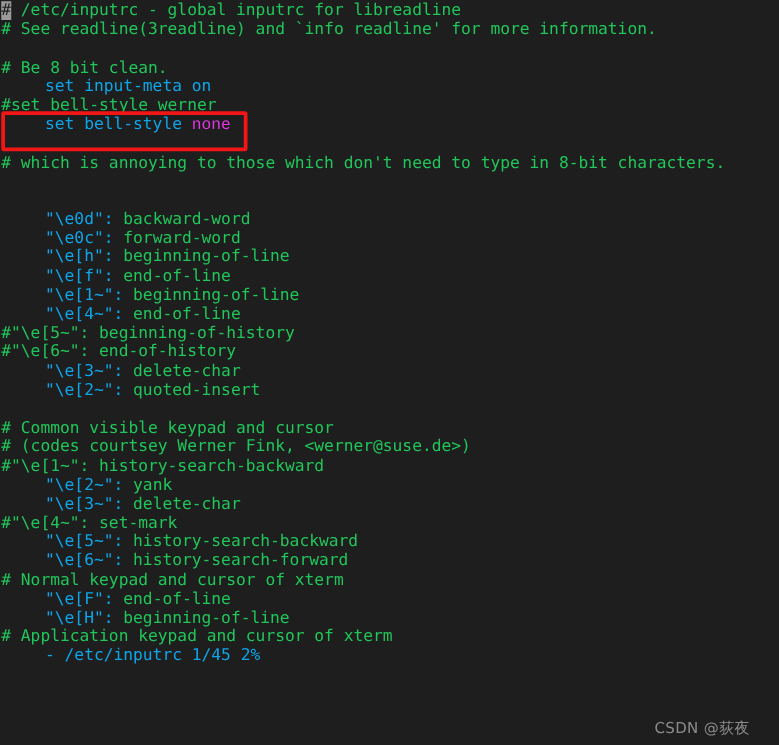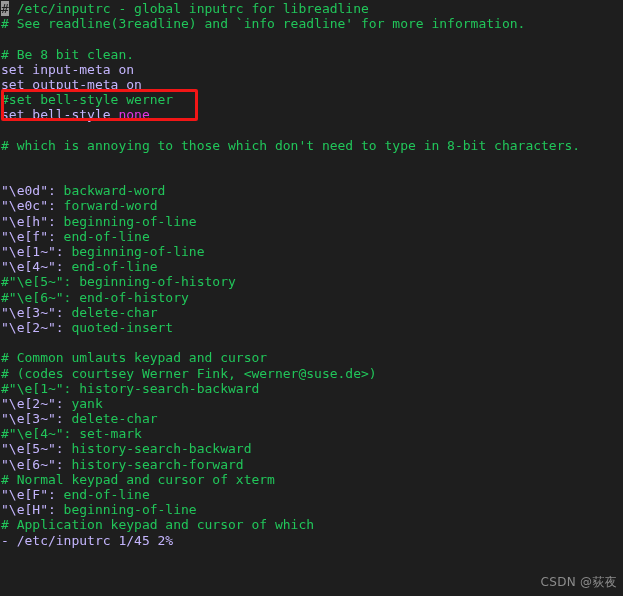--- a/index.html
+++ b/index.html
@@ -26,89 +26,88 @@
     padding: 1px 0 0 1px;
     width: 623px;
     box-sizing: border-box;
   }
   .line {
     white-space: pre;
     height: 15.2px;
     color: #21c65a;
   }
   .c-green   { color: #21c65a; }
-  .c-white   { color: #c4b5fd; }
-  .c-magenta { color: #e335e3; }
+  .c-white   { color: #0ea5e9; padding-left: 35px; }
+  .c-magenta { color: #e335e3; font-family: Liberation Mono, monospace; }
   .cursor {
     background: #9a9a9a;
     color: #1e1e1e;
   }
   
   #annotation-box {
     position: absolute;
     left: 1px;
     top: 89px;
     width: 197px;
     height: 32px;
     border: 3px solid #f21616;
     border-radius: 2px;
     box-sizing: border-box;
     pointer-events: none;
   }
   #watermark {
     position: absolute;
-    right: 6px;
+    right: 23px;
     bottom: 6px;
     color: #8c8c8c;
     font-family: "DejaVu Sans", "Liberation Sans", sans-serif;
     font-size: 12px;
     letter-spacing: 0.3px;
   }
 </style>
 </head>
 <body>
 
 <div id="terminal">
 
   <div id="screen">
       <div class="line"><span class="cursor">#</span><span class="c-green"> /etc/inputrc - global inputrc for libreadline</span></div>
       <div class="line"><span class="c-green"># See readline(3readline) and `info readline' for more information.</span></div>
       <div class="line">&nbsp;</div>
       <div class="line"><span class="c-green"># Be 8 bit clean.</span></div>
       <div class="line"><span class="c-white">set input-meta on</span></div>
-      <div class="line"><span class="c-white">set output-meta on</span></div>
       <div class="line"><span class="c-green">#set bell-style werner</span></div>
       <div class="line"><span class="c-white">set bell-style </span><span class="c-magenta">none</span></div>
       <div class="line">&nbsp;</div>
       <div class="line"><span class="c-green"># which is annoying to those which don't need to type in 8-bit characters.</span></div>
       <div class="line">&nbsp;</div>
       <div class="line">&nbsp;</div>
       <div class="line"><span class="c-white">"\e0d":</span><span class="c-green"> backward-word</span></div>
       <div class="line"><span class="c-white">"\e0c":</span><span class="c-green"> forward-word</span></div>
       <div class="line"><span class="c-white">"\e[h":</span><span class="c-green"> beginning-of-line</span></div>
       <div class="line"><span class="c-white">"\e[f":</span><span class="c-green"> end-of-line</span></div>
       <div class="line"><span class="c-white">"\e[1~":</span><span class="c-green"> beginning-of-line</span></div>
       <div class="line"><span class="c-white">"\e[4~":</span><span class="c-green"> end-of-line</span></div>
       <div class="line"><span class="c-green">#"\e[5~": beginning-of-history</span></div>
       <div class="line"><span class="c-green">#"\e[6~": end-of-history</span></div>
       <div class="line"><span class="c-white">"\e[3~":</span><span class="c-green"> delete-char</span></div>
       <div class="line"><span class="c-white">"\e[2~":</span><span class="c-green"> quoted-insert</span></div>
       <div class="line">&nbsp;</div>
-      <div class="line"><span class="c-green"># Common umlauts keypad and cursor</span></div>
+      <div class="line"><span class="c-green"># Common visible keypad and cursor</span></div>
       <div class="line"><span class="c-green"># (codes courtsey Werner Fink, &lt;werner@suse.de&gt;)</span></div>
       <div class="line"><span class="c-green">#"\e[1~": history-search-backward</span></div>
       <div class="line"><span class="c-white">"\e[2~":</span><span class="c-green"> yank</span></div>
       <div class="line"><span class="c-white">"\e[3~":</span><span class="c-green"> delete-char</span></div>
       <div class="line"><span class="c-green">#"\e[4~": set-mark</span></div>
       <div class="line"><span class="c-white">"\e[5~":</span><span class="c-green"> history-search-backward</span></div>
       <div class="line"><span class="c-white">"\e[6~":</span><span class="c-green"> history-search-forward</span></div>
       <div class="line"><span class="c-green"># Normal keypad and cursor of xterm</span></div>
       <div class="line"><span class="c-white">"\e[F":</span><span class="c-green"> end-of-line</span></div>
       <div class="line"><span class="c-white">"\e[H":</span><span class="c-green"> beginning-of-line</span></div>
-      <div class="line"><span class="c-green"># Application keypad and cursor of which</span></div>
+      <div class="line"><span class="c-green"># Application keypad and cursor of xterm</span></div>
       <div class="line"><span class="c-white">- /etc/inputrc 1/45 2%</span></div>
     </div>
 
   <div id="annotation-box"></div>
 
   <div id="watermark">CSDN @荻夜</div>
 
 </div>
 
 </body></html>

